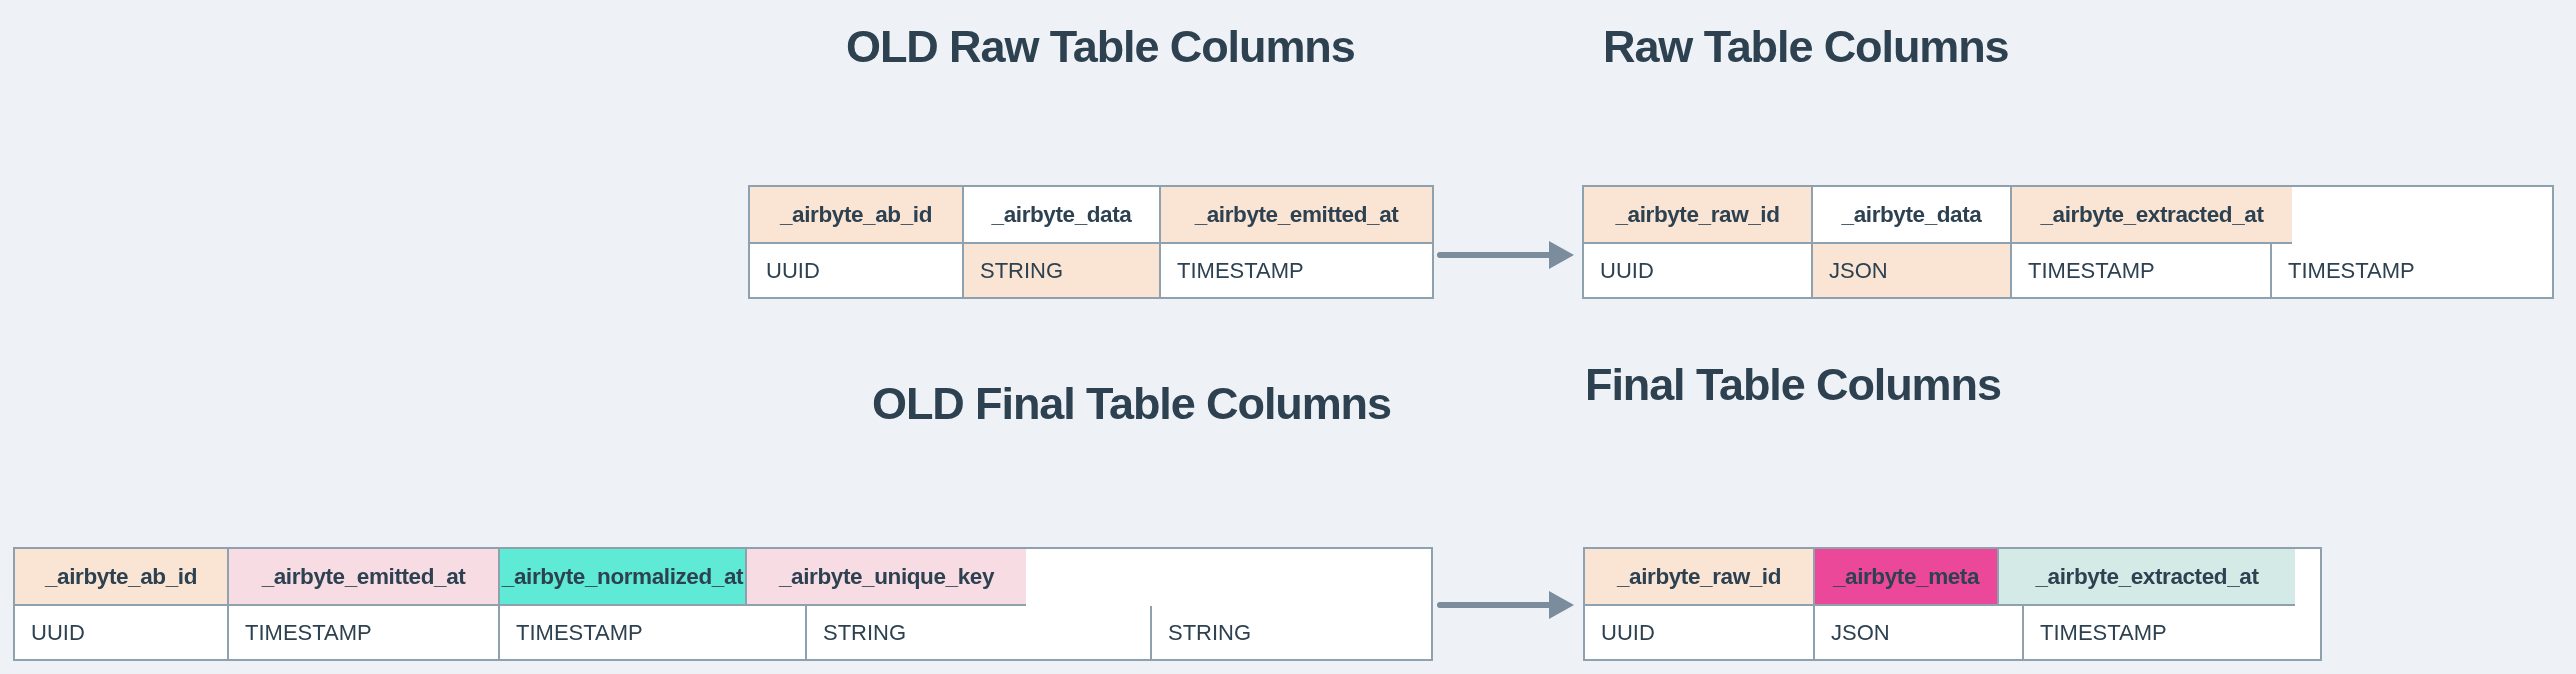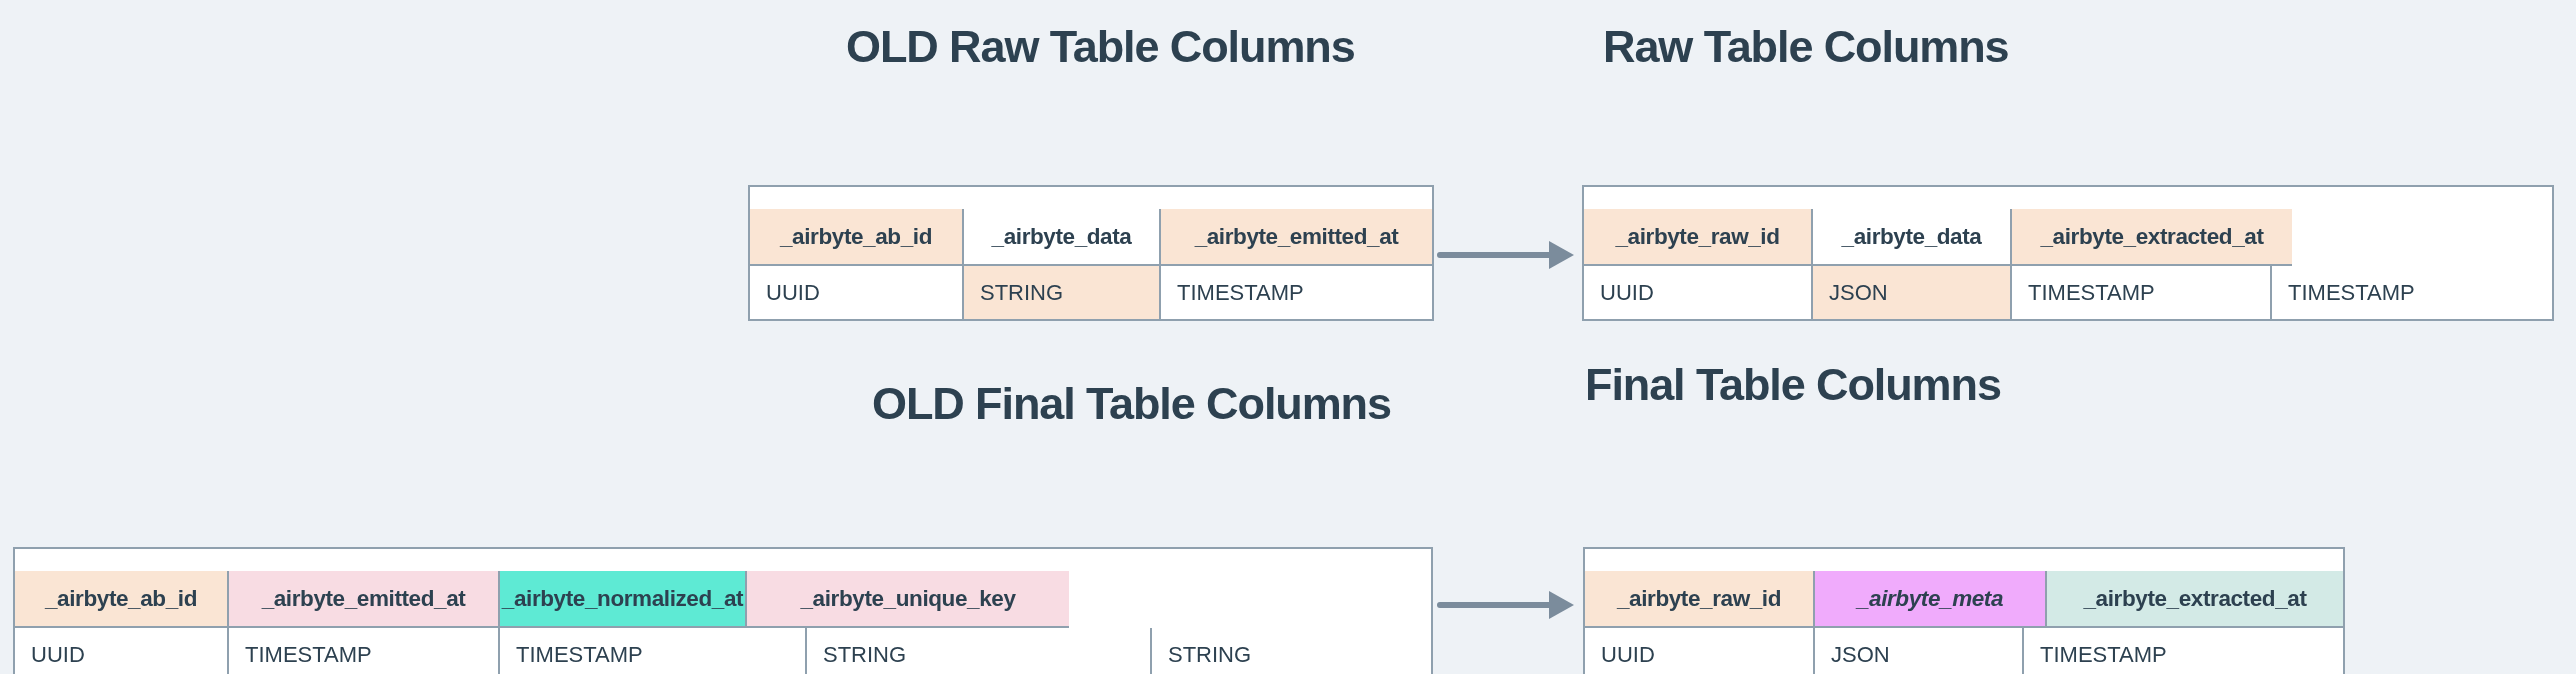--- a/index.html
+++ b/index.html
@@ -27,21 +27,21 @@
     border-right:2.2px solid var(--border,#8fa0ae);
     display:flex;align-items:center;
     color:var(--text,#2d4150);
     white-space:nowrap;
   }
   .cell:last-child{border-right:none;}
   .row-hdr .cell{
     height:57px;
     border-bottom:2.2px solid var(--border,#8fa0ae);
     justify-content:center;
-    font-weight:700;font-size:22.5px;letter-spacing:-0.4px;margin-top:22px;
+    font-weight:700;font-size:22.5px;letter-spacing:-0.4px;
   }
   .row-dat .cell{
     height:53px;
     padding-left:16px;
     font-size:22px;font-weight:400;
   }
   .arrow{position:absolute;display:flex;align-items:center;}
   .arrow-line{
     width:115px;height:5.8px;border-radius:2.9px;
     background:var(--arrow,#7b8c9c);
@@ -108,40 +108,40 @@
 
   <div class="title" id="title-old-final">OLD Final Table Columns</div>
 
   <div class="title" id="title-final">Final Table Columns</div>
 
   <div class="tbl" id="tbl-old-final">
     <div class="row row-hdr">
         <div class="cell" style="width: 214px; background: rgb(250, 229, 212);">_airbyte_ab_id</div>
         <div class="cell" style="width: 271px; background: rgb(248, 220, 227);">_airbyte_emitted_at</div>
         <div class="cell" style="width: 247px; background: #5eead4;">_airbyte_normalized_at</div>
-        <div class="cell" style="width: 322px; background: rgb(248, 220, 227);">_airbyte_unique_key</div>
+        <div class="cell" style="width: 279px; background: rgb(248, 220, 227);">_airbyte_unique_key</div>
       </div>
     <div class="row row-dat">
         <div class="cell" style="width: 214px; background: rgb(255, 255, 255);">UUID</div>
         <div class="cell" style="width: 271px; background: rgb(255, 255, 255);">TIMESTAMP</div>
         <div class="cell" style="width: 307px; background: rgb(255, 255, 255);">TIMESTAMP</div>
         <div class="cell" style="width: 345px; background: rgb(255, 255, 255);">STRING</div>
         <div class="cell" style="width: 279px; background: rgb(255, 255, 255);">STRING</div>
       </div>
   </div>
 
   <div class="arrow" id="arrow-final">
     <span class="arrow-line"></span>
     <span class="arrow-head"></span>
   </div>
 
   <div class="tbl" id="tbl-final">
     <div class="row row-hdr">
         <div class="cell" style="width: 230px; background: rgb(250, 229, 212);">_airbyte_raw_id</div>
-        <div class="cell" style="width: 232px; background: #f0abfc; font-style: italic;">_airbyte_meta</div>
+        <div class="cell" style="width: 184px; background: #ec4899;">_airbyte_meta</div>
         <div class="cell" style="width: 296px; background: rgb(211, 234, 230);">_airbyte_extracted_at</div>
       </div>
     <div class="row row-dat">
         <div class="cell" style="width: 230px; background: rgb(255, 255, 255);">UUID</div>
         <div class="cell" style="width: 209px; background: rgb(255, 255, 255);">JSON</div>
         <div class="cell" style="width: 296px; background: rgb(255, 255, 255);">TIMESTAMP</div>
       </div>
   </div>
 
 </div>

